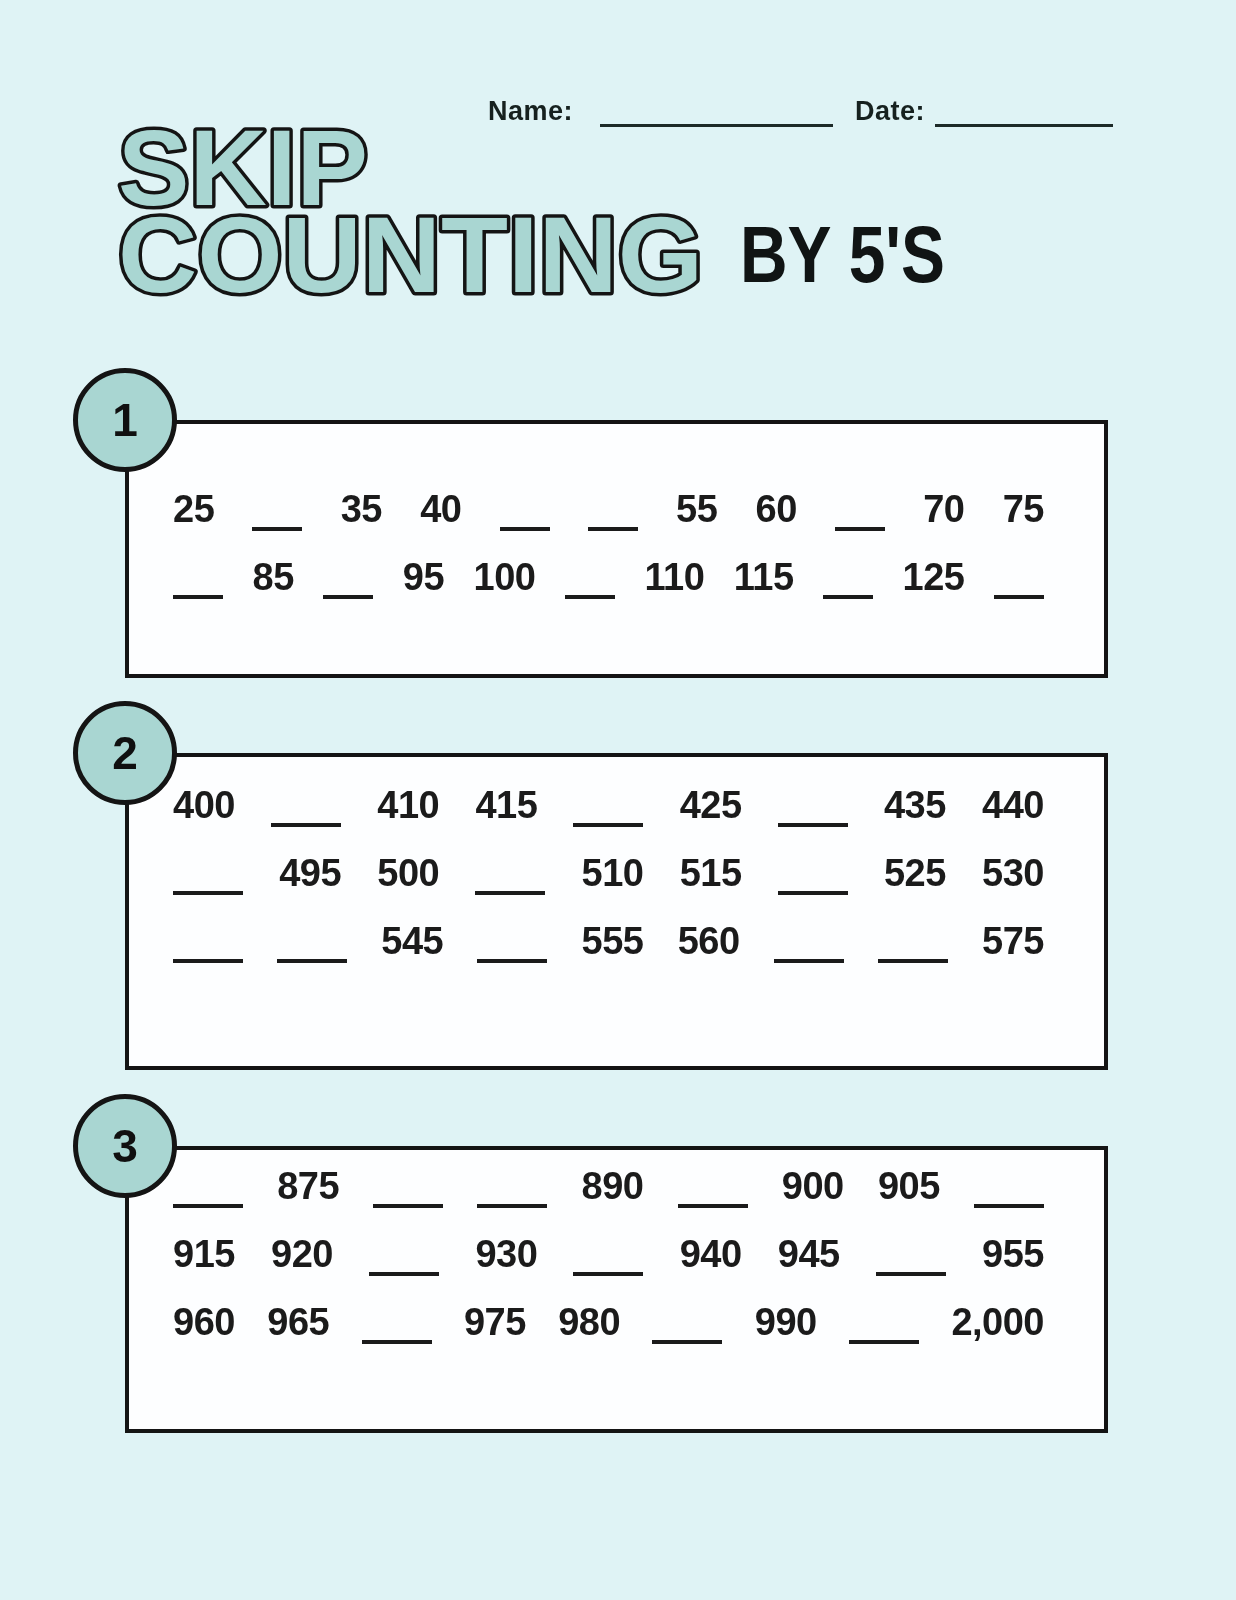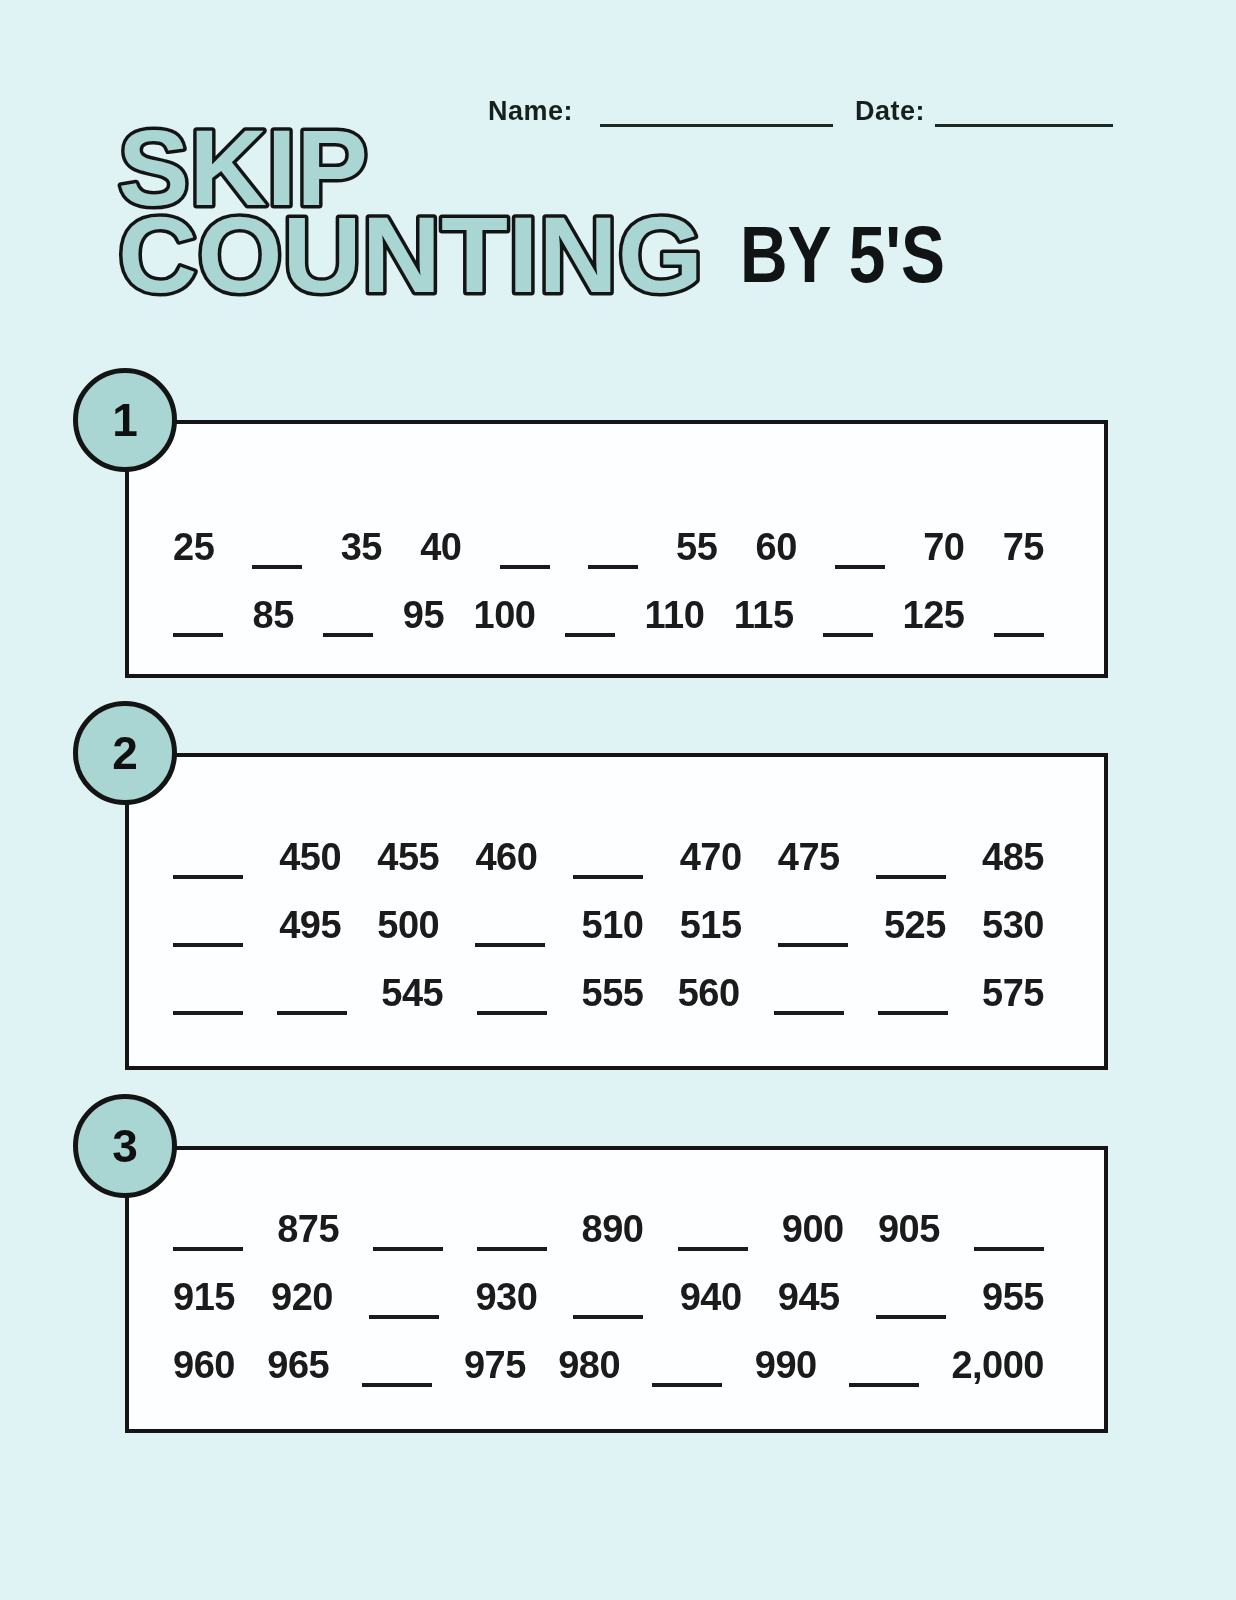--- a/index.html
+++ b/index.html
@@ -50,21 +50,20 @@
     border:5px solid #141414;
     display:flex; align-items:center; justify-content:center;
     font-size:46px; font-weight:bold; color:#101010;
     z-index:2;
   }
 
   .rows {
     position:absolute; inset:4px;
     display:flex; flex-direction:column;
     padding:0 60px 0 44px;
-    justify-content:center;
   }
   .section-1 .rows { padding-top:63px; gap:24px; }
   .section-2 .rows { padding-top:26px; gap:24px; }
   .section-3 .rows { padding-top:14px; gap:24px; }
 
   .num-row {
     display:flex; justify-content:space-between; align-items:flex-end;
     height:44px;
   }
   .num {
@@ -130,29 +129,29 @@
       </div>
   </div>
 
   <div class="section section-2">
     <div class="box"></div>
     <div class="circle">
       <span>2</span>
     </div>
     <div class="rows">
         <div class="num-row">
-          <span class="blank"></span>
-          <span class="num">450</span>
-          <span class="num">455</span>
-          <span class="num">460</span>
-          <span class="blank"></span>
-          <span class="num">470</span>
-          <span class="num">475</span>
-          <span class="blank"></span>
-          <span class="num">485</span>
+          <span class="num">400</span>
+          <span class="blank"></span>
+          <span class="num">410</span>
+          <span class="num">415</span>
+          <span class="blank"></span>
+          <span class="num">425</span>
+          <span class="blank"></span>
+          <span class="num">435</span>
+          <span class="num">440</span>
         </div>
         <div class="num-row">
           <span class="blank"></span>
           <span class="num">495</span>
           <span class="num">500</span>
           <span class="blank"></span>
           <span class="num">510</span>
           <span class="num">515</span>
           <span class="blank"></span>
           <span class="num">525</span>

